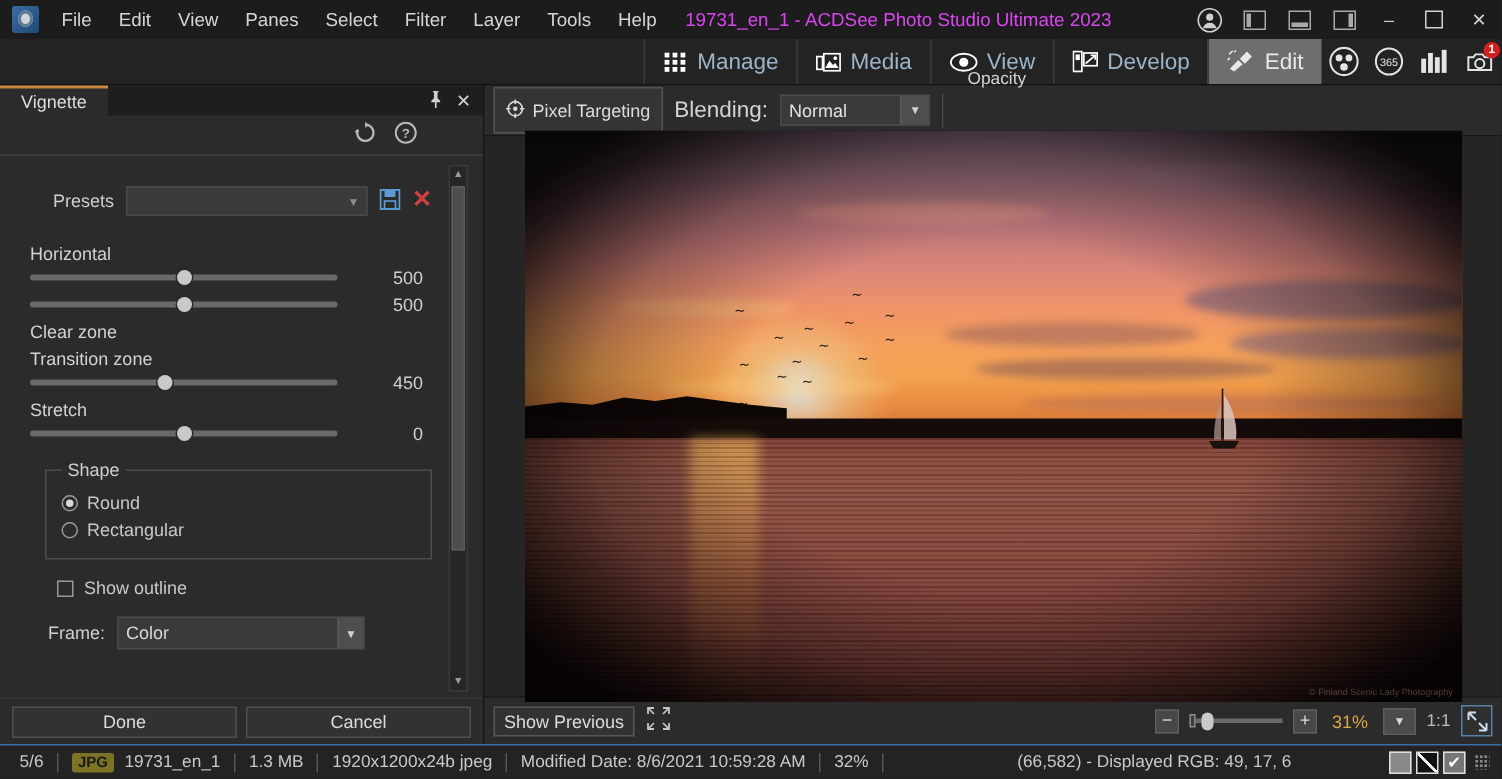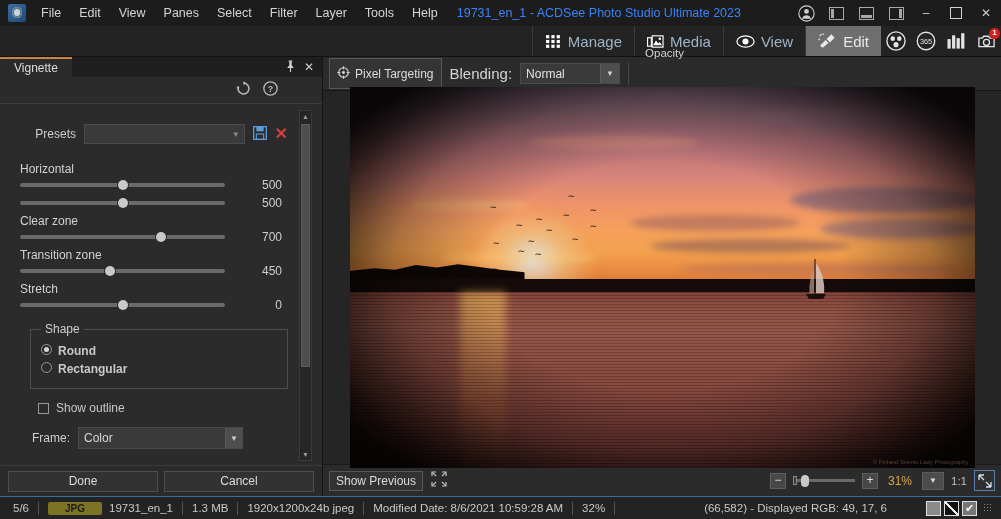--- a/index.html
+++ b/index.html
@@ -48,21 +48,21 @@
     box-shadow: inset 0 0 0 2px #5f7a90;
   }
   .menuitem {
     padding: 4px 9px;
     color: #d5d5d5;
     font-size: 12.5px;
     cursor: default;
     white-space: nowrap;
   }
   .wintitle {
-    color: #3b82f6;
+    color: #d946ef;
     font-size: 12.5px;
     margin-left: 10px;
     white-space: nowrap;
   }
   .tb-right {
     margin-left: auto;
     display: flex;
     align-items: center;
     height: 26px;
   }
@@ -219,21 +219,21 @@
     min-width: 34px; text-align: right;
     padding-right: 6px;
   }
 
   fieldset.group {
     border: 1px solid #4d4d4d;
     margin: 10px 0 0 10px;
     padding: 4px 8px 8px 10px;
   }
   fieldset.group legend { font-size: 12px; color: #cfcfcf; padding: 0 4px; }
-  .radiorow { display: flex; align-items: flex-start; gap: 6px; margin: 4px 0; font-weight: bold; }
+  .radiorow { display: flex; align-items: center; gap: 6px; margin: 4px 0; }
   .radio {
     width: 11px; height: 11px; border-radius: 50%;
     border: 1px solid #9a9a9a; background: #2b2b2b;
     position: relative; box-sizing: border-box;
   }
   .radio.on:after {
     content:""; position:absolute; left: 2px; top:2px;
     width: 5px; height: 5px; border-radius:50%;
     background: #d8d8d8;
   }
@@ -460,21 +460,21 @@
     border-top: 1px solid #3b6ea5;
     display: flex; align-items: center;
     font-size: 11.5px; color: #c9c9c9;
     padding: 0 4px;
   }
   .scell { padding: 0 9px; display: flex; align-items: center; gap: 7px; white-space: nowrap; }
   .ssep { width: 1px; height: 13px; background: #555; }
   .jpgbadge {
     background: #7d7325; color: #1a1a1a;
     font-size: 10px; font-weight: bold;
-    padding: 1px 17px; border-radius: 2px;
+    padding: 1px 4px; border-radius: 2px;
   }
   .sright { margin-left: auto; display: flex; align-items: center; gap: 3px; padding-right: 4px; }
   .sqicon { width: 15px; height: 15px; border: 1px solid #e0e0e0; background: #2b2b2b; display:flex; align-items:center; justify-content:center; box-sizing:border-box;}
   .sqicon.filled { background: #8a8a8a; }
   .sqicon.diag { background: linear-gradient(to top right, #111 0 46%, #f0f0f0 46% 54%, #111 54% 100%); }
   .sqicon.check { background: #777; color: #fff; font-size: 11px; }
   .grip { width: 10px; height: 10px; margin-left: 3px; background-image: radial-gradient(#888 1px, transparent 1px); background-size: 3px 3px; }
 </style>
 </head>
 <body>
@@ -551,20 +551,32 @@
     </div>
     <div class="modetab">
       <span class="modeicon">
         <svg width="19" height="15" viewBox="0 0 20 14">
           <ellipse cx="10" cy="7" rx="9" ry="6" fill="none" stroke="#fff" stroke-width="1.3"></ellipse>
           <circle cx="10" cy="7" r="3.2" fill="#fff"></circle>
         </svg>
       </span>
       <span>View</span>
     </div>
+    <div class="modetab">
+      <span class="modeicon">
+        <svg width="17" height="16" viewBox="0 0 18 16">
+          <rect x="0.6" y="1" width="6" height="14" fill="none" stroke="#fff" stroke-width="1.2"></rect>
+          <rect x="2.2" y="3" width="3" height="4" fill="#fff"></rect>
+          <rect x="8" y="2" width="9.4" height="9" fill="none" stroke="#fff" stroke-width="1.2"></rect>
+          <path d="M12.8 3.6 L16 3.6 L16 6.8" fill="none" stroke="#fff" stroke-width="1.2"></path>
+          <path d="M9.3 9.4 L15.4 4.2" stroke="#fff" stroke-width="1.2"></path>
+        </svg>
+      </span>
+      <span>Develop</span>
+    </div>
     <div class="modetab active">
       <span class="modeicon">
         <svg width="19" height="16" viewBox="0 0 20 16">
           <path d="M2 13 L8 7 L11 10 L5 15 Z" fill="#e8e8e8"></path>
           <path d="M9 6 L14 1 L17.5 4.5 L12.5 9.5 Z" fill="#e8e8e8"></path>
           <path d="M1.5 3 L4 0.5 M0.5 7 L2 5.5 M5 1.5 L6.2 0.3" stroke="#e8e8e8" stroke-width="1.1"></path>
         </svg>
       </span>
       <span>Edit</span>
     </div>
@@ -663,26 +675,20 @@
             <div class="sliderrow">
               <span class="track">
                   <span class="thumb" style="left:50%"></span>
                 </span>
               <span class="sliderval">500</span>
             </div>
           </div>
 
           <div class="sliderblock">
             <div class="sliderlabel">Clear zone</div>
-            <div class="sliderrow">
-              <span class="track">
-                  <span class="thumb" style="left:69%"></span>
-                </span>
-              <span class="sliderval">700</span>
-            </div>
           </div>
 
           <div class="sliderblock">
             <div class="sliderlabel">Transition zone</div>
             <div class="sliderrow">
               <span class="track">
                   <span class="thumb" style="left:44%"></span>
                 </span>
               <span class="sliderval">450</span>
             </div>

